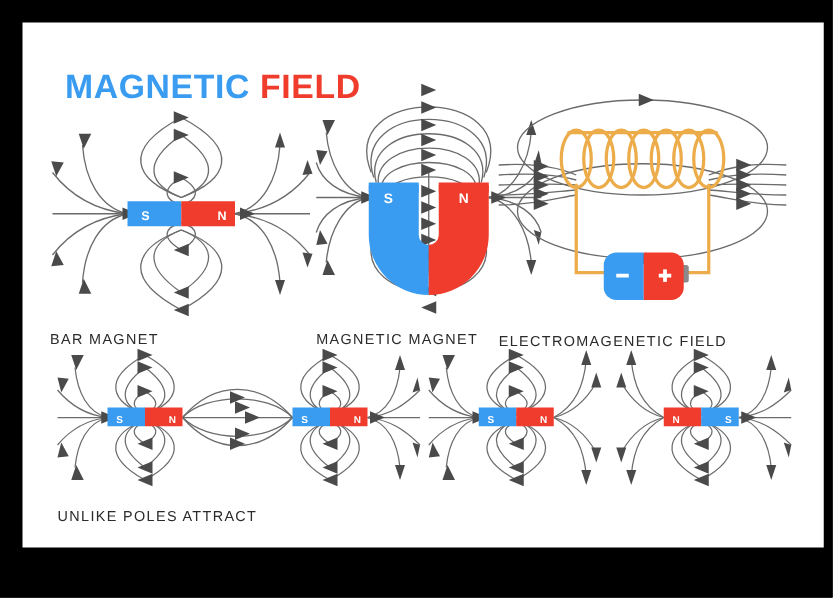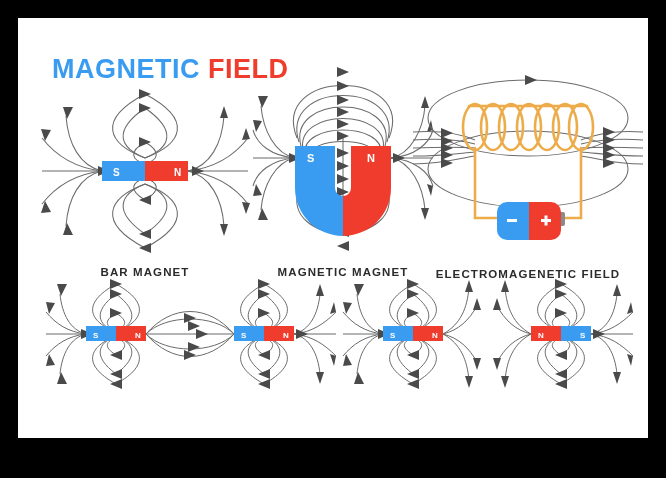--- a/index.html
+++ b/index.html
@@ -1,23 +1,23 @@
 <!DOCTYPE html>
 <html><head>
 <meta charset="utf-8">
 <style>
   html,body{margin:0;padding:0;background:#000;}
   body{width:666px;height:478px;overflow:hidden;font-family:"Liberation Sans",sans-serif;}
   #stage{position:relative;width:666px;height:478px;background:#000;}
-  #panel{position:absolute;left:18px;top:18px;width:630px;height:420px;background:#fff;}
+  #panel{position:absolute;left:18px;top:18px;width:630px;height:420px;background:#fff;padding-left:11px;}
   #title{position:absolute;left:34px;top:36px;font-size:27px;font-weight:bold;letter-spacing:.5px;white-space:nowrap;}
   #title .m{color:#3a9cf0;}
   #title .f{color:#ef3c2c;}
   .fig{position:absolute;}
-  .cap{position:absolute;width:100%;text-align:center;font-size:11.5px;letter-spacing:1.1px;color:#2b2b2b;white-space:nowrap;font-weight:bold;}
+  .cap{position:absolute;width:100%;font-size:11.5px;letter-spacing:1.1px;color:#2b2b2b;white-space:nowrap;}
   svg{display:block;overflow:visible;}
 </style>
 </head>
 <body>
 
 <div id="stage">
   <div id="panel">
 
     <div id="title">
       <span class="m">MAGNETIC</span>
@@ -125,21 +125,21 @@
           <path d="M138 90 L 138 130 A 48 48 0 0 1 90 178 L 90 138 A 8 8 0 0 0 98 130 L 98 90 Z" fill="#ef3c2c"></path>
           <rect x="42" y="88" width="40" height="8" fill="#3a9cf0"></rect>
           <rect x="98" y="88" width="40" height="8" fill="#ef3c2c"></rect>
         </g>
         <text x="54" y="104" fill="#fff" font-size="11" font-weight="bold" font-family="Liberation Sans, sans-serif">S</text>
         <text x="114" y="104" fill="#fff" font-size="11" font-weight="bold" font-family="Liberation Sans, sans-serif">N</text>
       </svg>
       <div class="cap" style="top:208px;">MAGNETIC MAGNET</div>
     </div>
 
-    <div class="fig" style="left:395px;top:34px;width:230px;height:230px;">
+    <div class="fig" style="left:381px;top:34px;width:230px;height:230px;">
       <svg width="230" height="210" viewBox="0 0 230 210">
         <g fill="none" stroke="#6b6b6b" stroke-width="1.05">
           <ellipse cx="115" cy="66" rx="100" ry="38"></ellipse>
           <ellipse cx="115" cy="117" rx="100" ry="38"></ellipse>
           <path d="M0 80 C 30 78, 48 82, 62 88"></path>
           <path d="M0 88 C 30 86, 48 88, 62 92"></path>
           <path d="M0 96 C 30 95, 48 95, 62 96"></path>
           <path d="M0 104 C 30 104, 48 101, 62 100"></path>
           <path d="M0 112 C 30 112, 48 106, 62 104"></path>
           <path d="M168 88 C 184 82, 200 78, 230 80"></path>
@@ -255,20 +255,21 @@
         </g>
         <text x="47" y="58" fill="#fff" font-size="8" font-weight="bold" font-family="Liberation Sans, sans-serif">S</text>
         <text x="89" y="58" fill="#fff" font-size="8" font-weight="bold" font-family="Liberation Sans, sans-serif">N</text>
         <g>
           <rect x="188" y="46" width="30" height="15" fill="#3a9cf0"></rect>
           <rect x="218" y="46" width="30" height="15" fill="#ef3c2c"></rect>
         </g>
         <text x="195" y="58" fill="#fff" font-size="8" font-weight="bold" font-family="Liberation Sans, sans-serif">S</text>
         <text x="237" y="58" fill="#fff" font-size="8" font-weight="bold" font-family="Liberation Sans, sans-serif">N</text>
       </svg>
+      <div class="cap" style="top:128px;">UNLIKE POLES ATTRACT</div>
     </div>
 
     <div class="fig" style="left:325px;top:262px;width:290px;height:140px;">
       <svg width="290" height="120" viewBox="0 0 290 120">
         <g fill="none" stroke="#6b6b6b" stroke-width="1">
           <path d="M70 52 C 52 45, 46 32, 70 14 C 94 32, 88 45, 70 52"></path>
           <path d="M70 52 C 44 42, 34 24, 70 4 C 106 24, 96 42, 70 52"></path>
           <path d="M70 56 C 52 63, 46 76, 70 94 C 94 76, 88 63, 70 56"></path>
           <path d="M70 56 C 44 66, 34 84, 70 104 C 106 84, 96 66, 70 56"></path>
           <path d="M70 50 C 60 47, 57 41, 70 33 C 83 41, 80 47, 70 50"></path>

